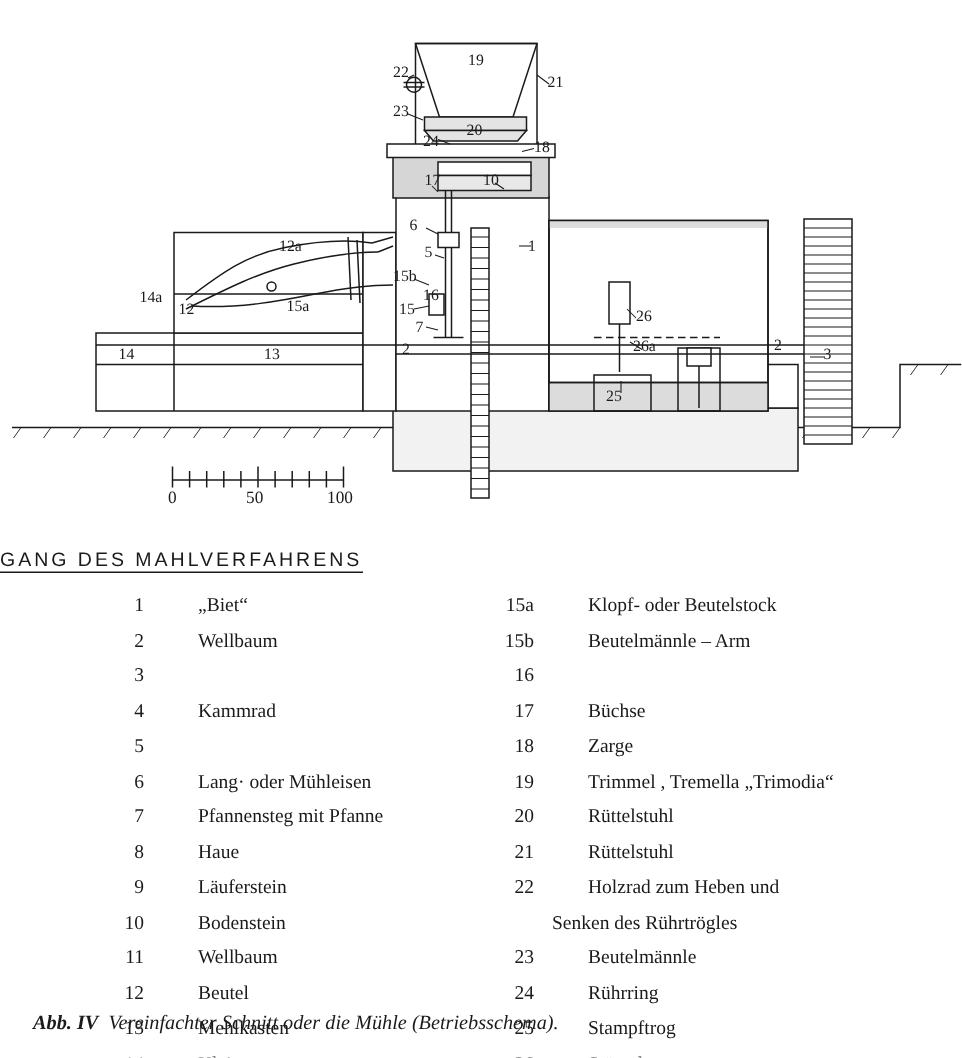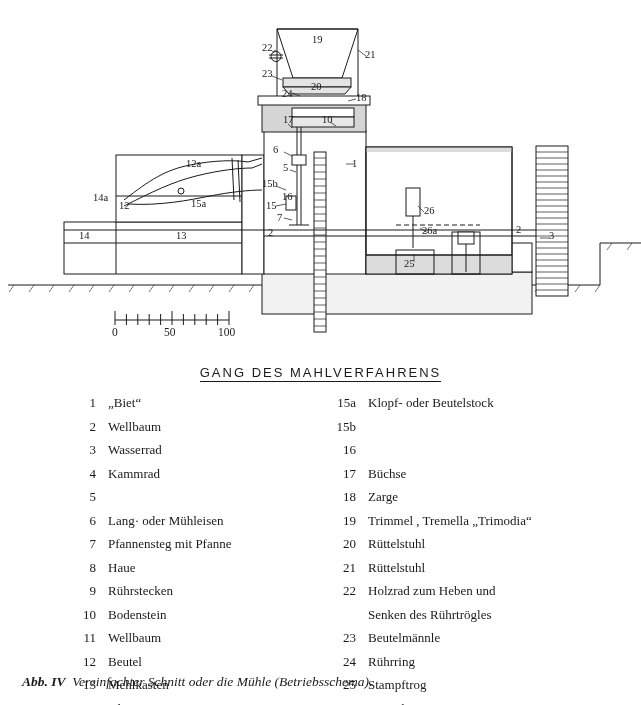--- a/index.html
+++ b/index.html
@@ -25,21 +25,20 @@
     position: absolute;
     left: 0; top: 0;
     width: 641px;
     height: 360px;
   }
   .heading {
     position: absolute;
     left: 0;
     top: 365px;
     width: 641px;
-    text-align: center;
     font-family: "Liberation Sans", sans-serif;
     font-size: 13px;
     letter-spacing: 2px;
     font-weight: 400;
   }
   .heading span {
     border-bottom: 1px solid #1a1a1a;
     padding-bottom: 1px;
   }
   .legend {
@@ -65,20 +64,21 @@
     width: 34px;
     text-align: right;
     padding-right: 12px;
     flex: 0 0 auto;
     font-family: "Liberation Serif", serif;
   }
   .legend-label {
     flex: 1 1 auto;
     font-family: "Liberation Serif", serif;
     white-space: pre;
+    margin-left: 24px;
   }
   .legend-cont {
     height: 23.5px;
     font-size: 13px;
     padding-left: 46px;
     font-family: "Liberation Serif", serif;
   }
   .caption {
     position: absolute;
     left: 22px;
@@ -386,21 +386,20 @@
       <div class="legend-row">
           <div class="legend-num">1</div>
           <div class="legend-label">„Biet“</div>
         </div>
       <div class="legend-row">
           <div class="legend-num">2</div>
           <div class="legend-label">Wellbaum</div>
         </div>
       <div class="legend-row">
           <div class="legend-num">3</div>
-          <div class="legend-label">Wasserrad</div>
         </div>
       <div class="legend-row">
           <div class="legend-num">4</div>
           <div class="legend-label">Kammrad</div>
         </div>
       <div class="legend-row">
           <div class="legend-num">5</div>
         </div>
       <div class="legend-row">
           <div class="legend-num">6</div>
@@ -409,21 +408,21 @@
       <div class="legend-row">
           <div class="legend-num">7</div>
           <div class="legend-label">Pfannensteg mit Pfanne</div>
         </div>
       <div class="legend-row">
           <div class="legend-num">8</div>
           <div class="legend-label">Haue</div>
         </div>
       <div class="legend-row">
           <div class="legend-num">9</div>
-          <div class="legend-label">Rührstecken</div>
+          <div class="legend-label">Läuferstein</div>
         </div>
       <div class="legend-row">
           <div class="legend-num">10</div>
           <div class="legend-label">Bodenstein</div>
         </div>
       <div class="legend-row">
           <div class="legend-num">11</div>
           <div class="legend-label">Wellbaum</div>
         </div>
       <div class="legend-row">
@@ -441,20 +440,21 @@
 
     </div>
 
     <div class="legend-col right">
       <div class="legend-row">
           <div class="legend-num">15a</div>
           <div class="legend-label">Klopf- oder Beutelstock</div>
         </div>
       <div class="legend-row">
           <div class="legend-num">15b</div>
+          <div class="legend-label">Beutelmännle – Arm</div>
         </div>
       <div class="legend-row">
           <div class="legend-num">16</div>
         </div>
       <div class="legend-row">
           <div class="legend-num">17</div>
           <div class="legend-label">Büchse</div>
         </div>
       <div class="legend-row">
           <div class="legend-num">18</div>

